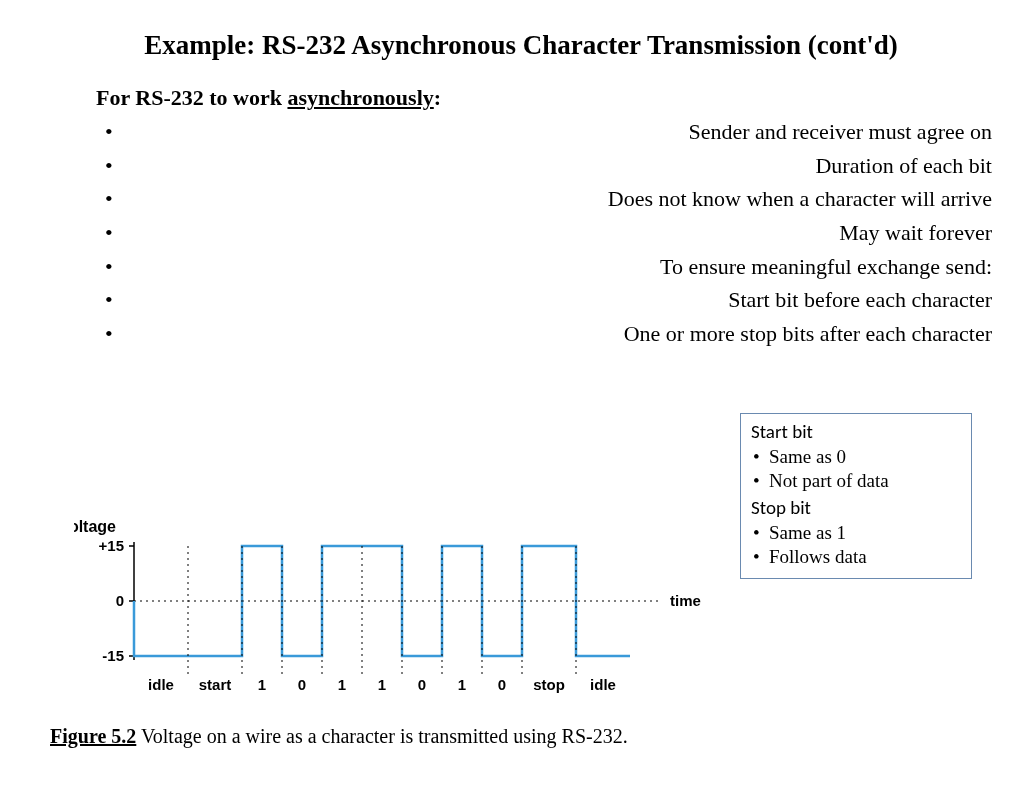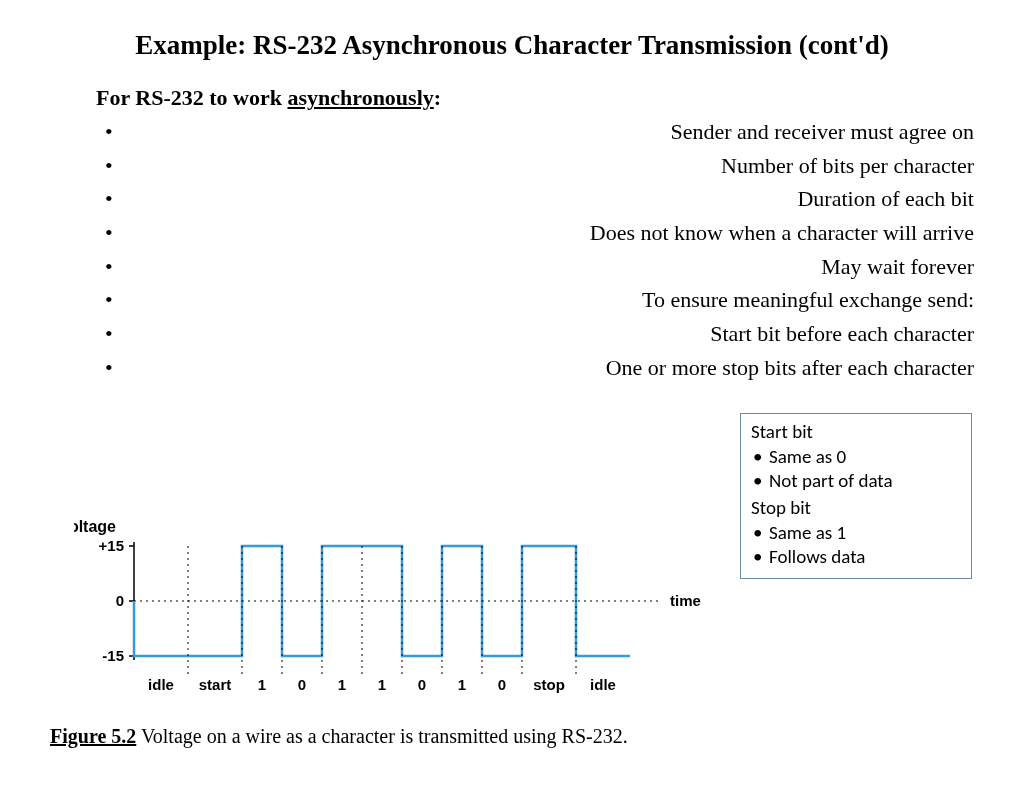--- a/index.html
+++ b/index.html
@@ -6,21 +6,21 @@
     margin: 0;
     padding: 0;
     background: #fff;
     font-family: "Times New Roman", Times, serif;
     color: #000;
     width: 1024px;
     height: 791px;
     box-sizing: border-box;
   }
   .slide {
-    padding: 30px 50px 20px 50px;
+    padding: 30px 32px 20px 50px;
     position: relative;
     box-sizing: border-box;
     width: 1024px;
     height: 791px;
   }
   .title {
     text-align: center;
     font-weight: bold;
     font-size: 27px;
     margin-bottom: 24px;
@@ -69,20 +69,21 @@
     font-weight: normal;
   }
   .sidebox ul {
     list-style: none;
     padding: 0;
     margin: 0 0 2px 0;
   }
   .sidebox ul li {
     position: relative;
     padding-left: 18px;
+    font-family: Liberation Serif, serif;
   }
   .sidebox ul li::before {
     content: "•";
     position: absolute;
     left: 2px;
     top: 0;
   }
   .diagram {
     position: absolute;
     top: 510px;
@@ -107,21 +108,20 @@
 
 <div class="slide">
   <div class="title">Example: RS-232 Asynchronous Character Transmission (cont'd)</div>
 
   <div class="intro">
     <span>For RS-232 to work </span><span class="und">asynchronously</span><span>:</span>
   </div>
 
   <ul class="bullets">
     <li>Sender and receiver must agree on</li>
-    <li>Number of bits per character</li>
     <li>Duration of each bit</li>
     <li>Does not know when a character will arrive</li>
     <li>May wait forever</li>
     <li>To ensure meaningful exchange send:</li>
     <li>Start bit before each character</li>
     <li>One or more stop bits after each character</li>
   </ul>
 
   <div class="sidebox">
     <div class="hdr">Start bit</div>

